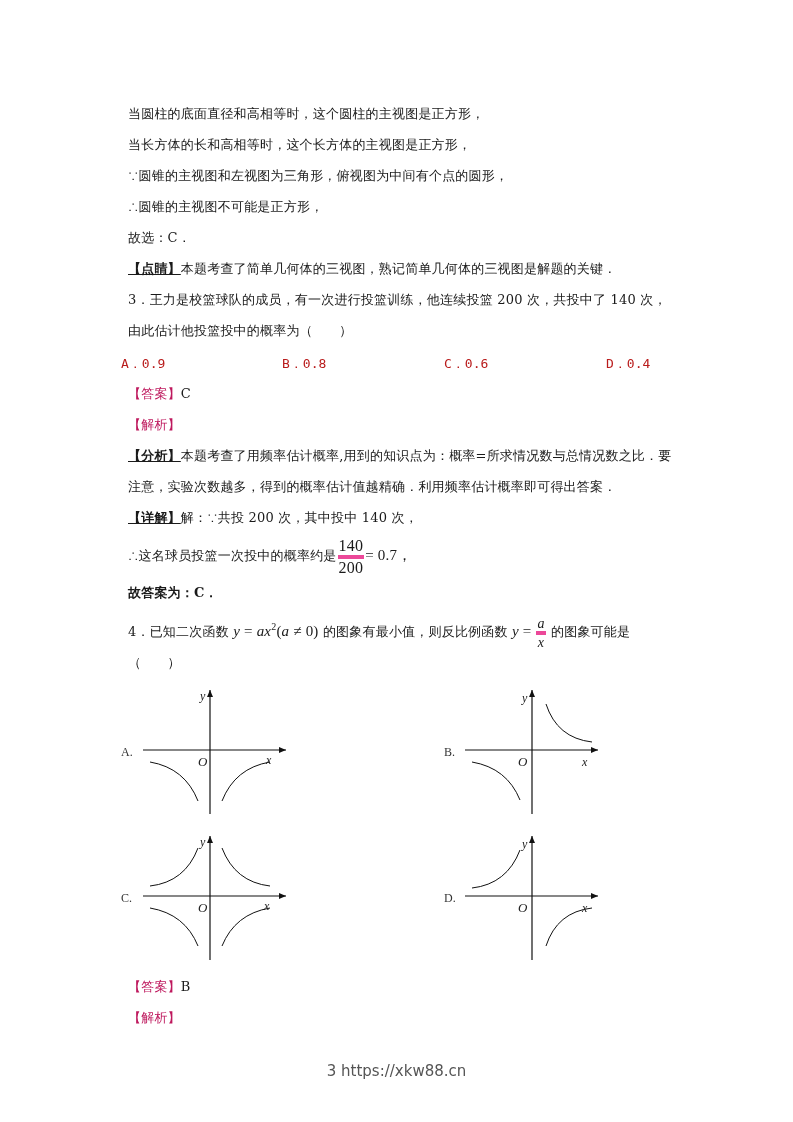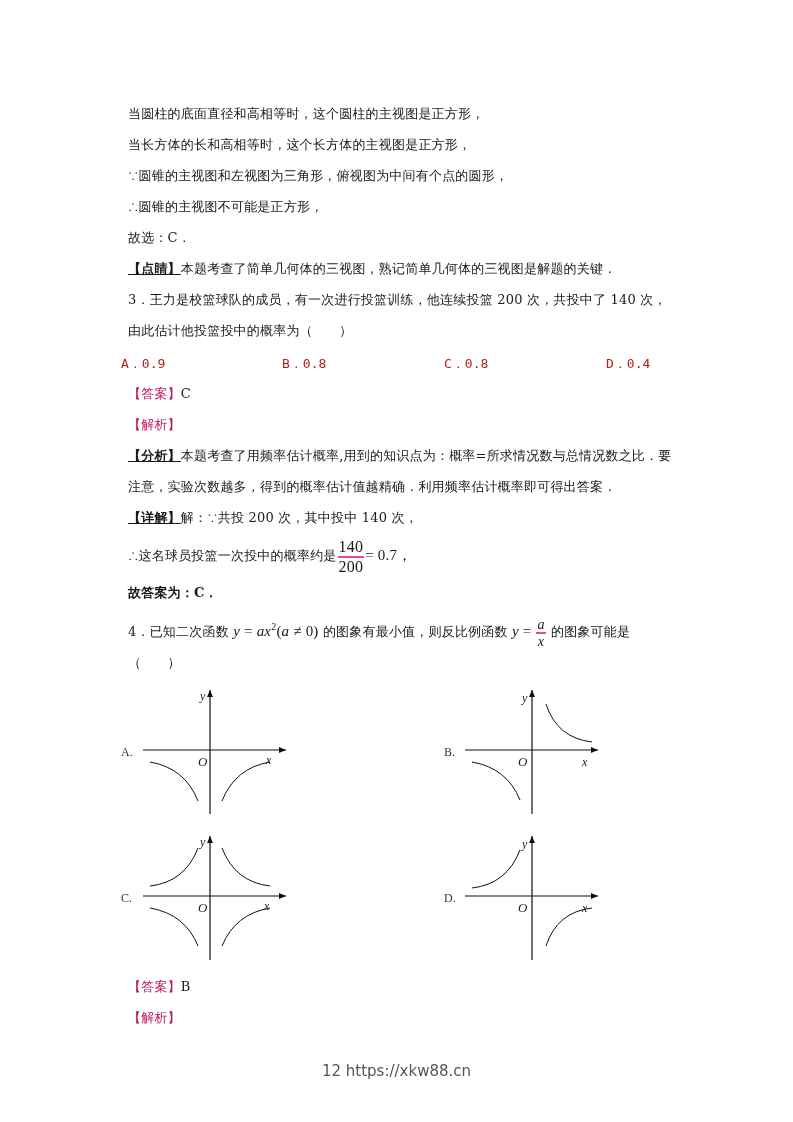--- a/index.html
+++ b/index.html
@@ -42,21 +42,21 @@
       display: inline-block;
       vertical-align: middle;
       text-align: center;
       font-family: "Liberation Serif", serif;
       font-size: 16px;
       line-height: 18px;
       margin: 0 1px;
     }
     .frac .num {
       display: block;
-      border-bottom: 2px solid #ec4899;
+      border-bottom: 4px solid #ec4899;
       padding: 0 1px;
     }
     .frac .den {
       display: block;
       font-family: Liberation Serif, serif;
     }
     .frac-small {
       font-size: 14px;
       line-height: 15px;
     }
@@ -98,21 +98,21 @@
 
 <div class="line" style="top:261px;">
   <span class="tag-black">【点睛】</span><span>本题考查了简单几何体的三视图，熟记简单几何体的三视图是解题的关键．</span>
 </div>
 
 <div class="line" style="top:292px;">3．王力是校篮球队的成员，有一次进行投篮训练，他连续投篮 200 次，共投中了 140 次，</div>
 <div class="line" style="top:323px;">由此估计他投篮投中的概率为（　　）</div>
 
 <div class="option" style="left:121px; top:355px;">A．0.9</div>
 <div class="option" style="left:282px; top:355px;">B．0.8</div>
-<div class="option" style="left:444px; top:355px;">C．0.8</div>
+<div class="option" style="left:444px; top:355px;">C．0.6</div>
 <div class="option" style="left:606px; top:355px;">D．0.4</div>
 
 <div class="line" style="top:386px;">
   <span class="tag-blue">【答案】</span><span>C</span>
 </div>
 <div class="line" style="top:417px;">
   <span class="tag-blue">【解析】</span>
 </div>
 
 <div class="line" style="top:448px;">
@@ -193,13 +193,13 @@
   <text x="56" y="78" font-family="Liberation Serif, serif" font-style="italic" font-size="13" fill="#222">O</text>
 </svg>
 
 <div class="line" style="top:979px;">
   <span class="tag-blue">【答案】</span><span>B</span>
 </div>
 <div class="line" style="top:1010px;">
   <span class="tag-blue">【解析】</span>
 </div>
 
-<div class="footer">12 https://xkw88.cn</div>
+<div class="footer">3 https://xkw88.cn</div>
 
 </body></html>

